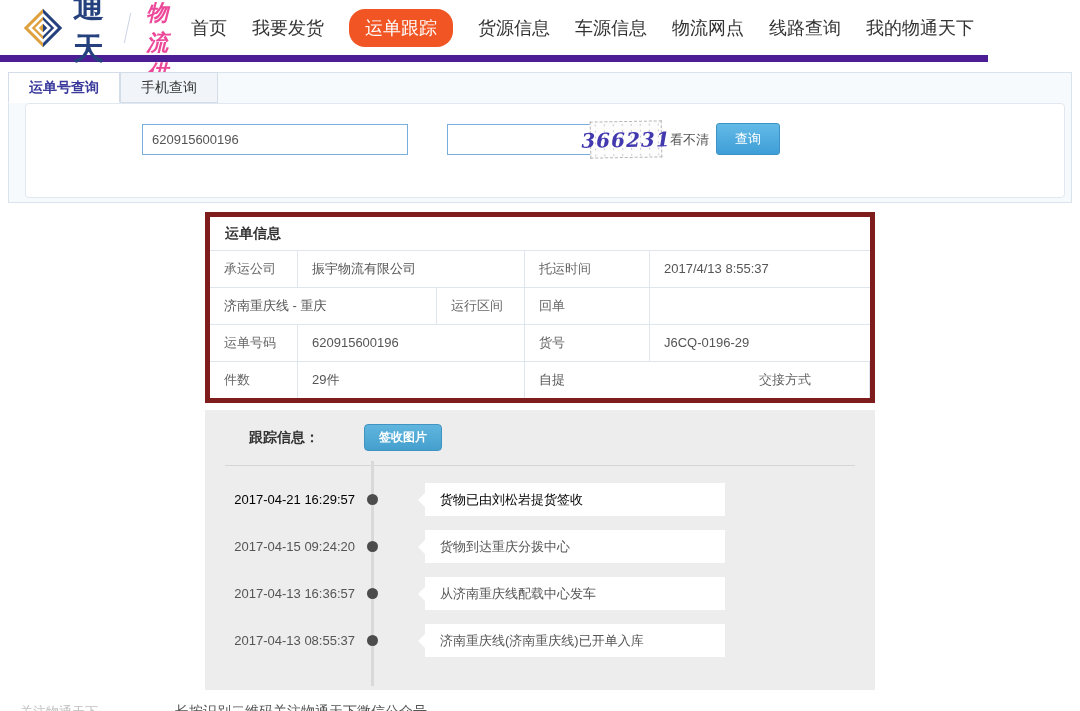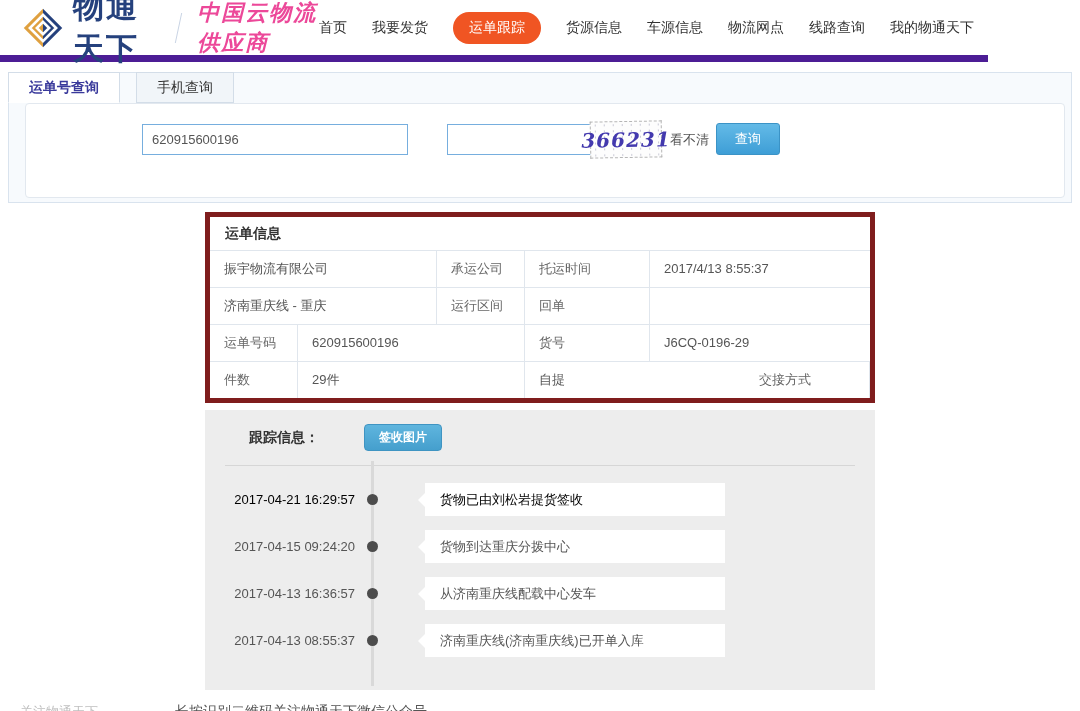--- a/index.html
+++ b/index.html
@@ -16,30 +16,30 @@
     background:#fff; border-bottom:7px solid #4c1d95;
   }
   .logo { display:flex; align-items:center; gap:9px; }
   .logo svg { display:block; }
   .logo-text { font-size:31px; font-weight:bold; color:#25417d; letter-spacing:2px; }
   .logo-sep { width:1px; height:30px; background:#c9d4e4; margin:0 10px 0 12px; transform:skewX(-12deg); }
   .logo-tagline {
     font-family:"DejaVu Serif", serif; font-style:italic; font-weight:bold;
     font-size:22px; color:#ec4899; letter-spacing:2px;
   }
-  .nav { margin-left:auto; display:flex; align-items:center; gap:25px; font-size:14px; }
+  .nav { margin-left:auto; display:flex; align-items:center; gap:25px; font-size:18px; }
   .nav-item { color:#333; cursor:pointer; white-space:nowrap; padding:7px 0; }
   .nav-item.active { background:#f05523; color:#fff; border-radius:16px; padding:7px 16px; }
 
   
   .query-panel {
     position:absolute; left:8px; top:72px; width:1064px; height:131px;
     background:#f7fafd; border:1px solid #d9e3ee;
   }
-  .tabs { display:flex; height:31px; margin-top:-1px; margin-left:-1px;gap:16px; }
+  .tabs { display:flex; height:31px; margin-top:-1px; margin-left:-1px; }
   .tab {
     min-width:95px; padding:0 20px; display:flex; align-items:center; justify-content:center;
     font-size:14px; border:1px solid #d3dde8; background:#f1f5f9; color:#333; cursor:pointer;
   }
   .tab.active {
     background:#fff; color:#39399b; font-weight:bold; border-bottom-color:#fff;
   }
   .form-box {
     position:absolute; left:16px; top:30px; width:1040px; height:95px;
     background:#fff; border:1px solid #e2e8ef; border-radius:4px;
@@ -178,22 +178,22 @@
     <div class="captcha">366231</div>
     <span class="captcha-hint">看不清</span>
     <button class="btn-search">查询</button>
   </div>
 </div>
 
 <div class="waybill">
   <div class="waybill-title">运单信息</div>
 
     <div class="trow">
+      <div class="tcell lbl c1">承运公司</div>
       <div class="tcell val c2">振宇物流有限公司</div>
-      <div class="tcell lbl c1">承运公司</div>
       <div class="tcell lbl c3">托运时间</div>
       <div class="tcell val c4">2017/4/13 8:55:37</div>
     </div>
 
     <div class="trow">
       <div class="tcell val c2">济南重庆线 - 重庆</div>
       <div class="tcell lbl c1">运行区间</div>
       <div class="tcell lbl c3">回单</div>
       <div class="tcell val c4"></div>
     </div>

